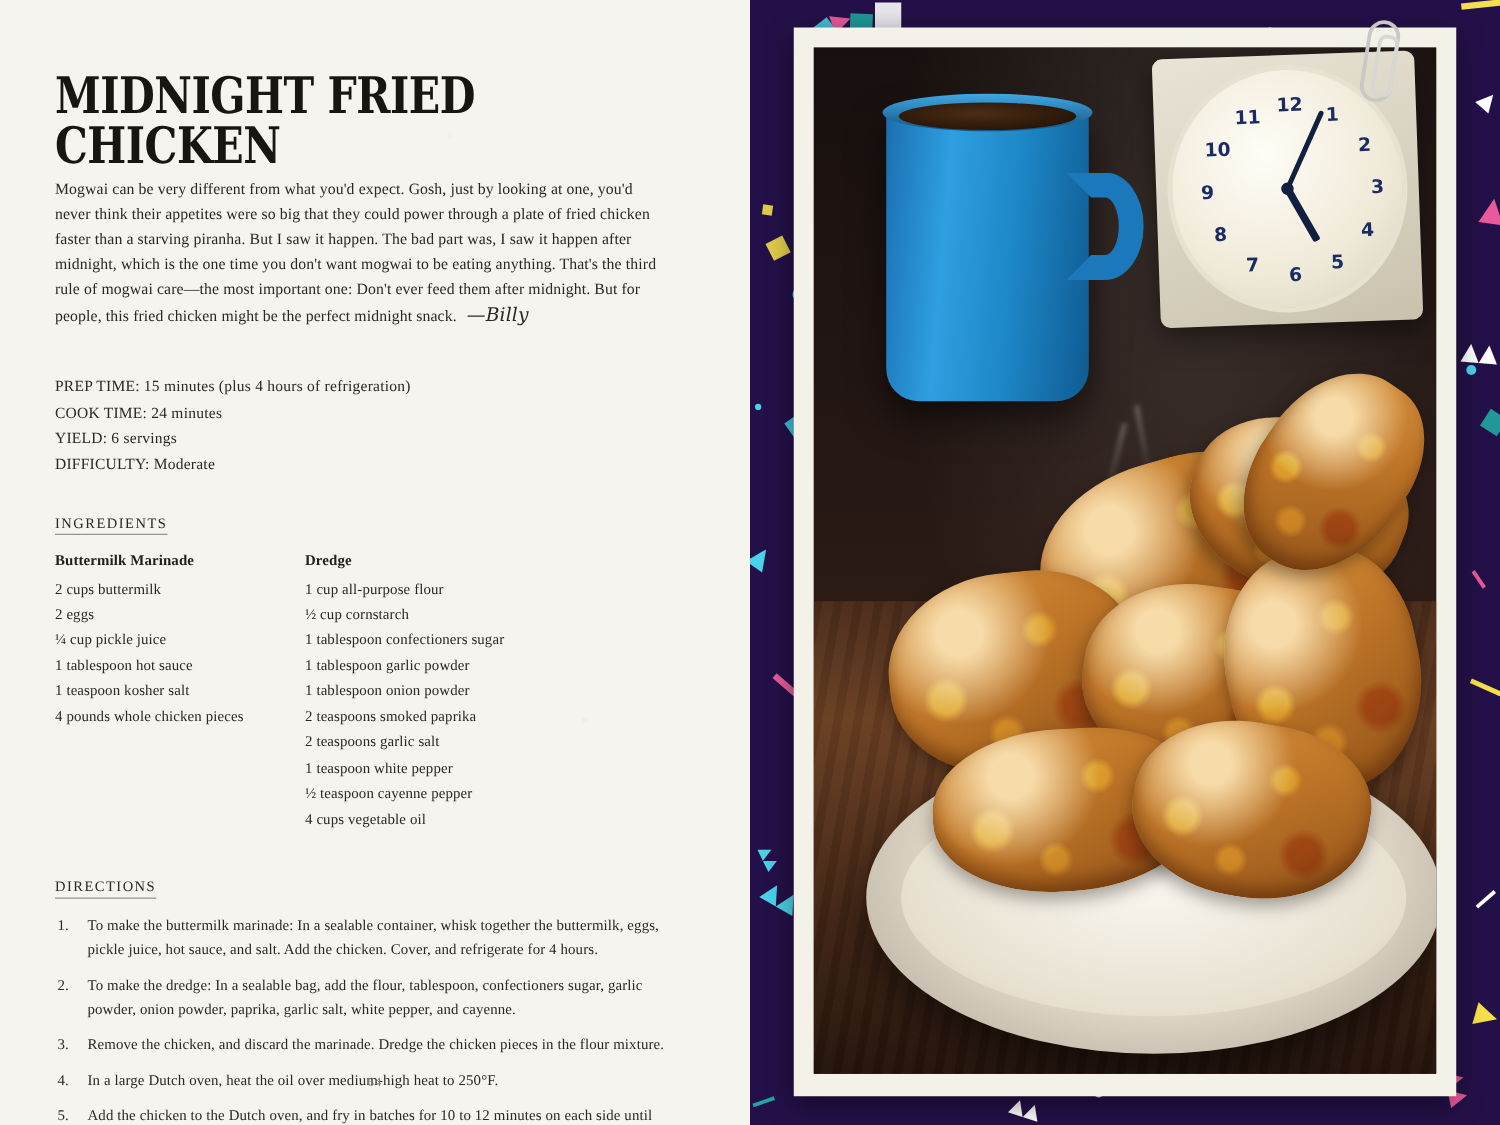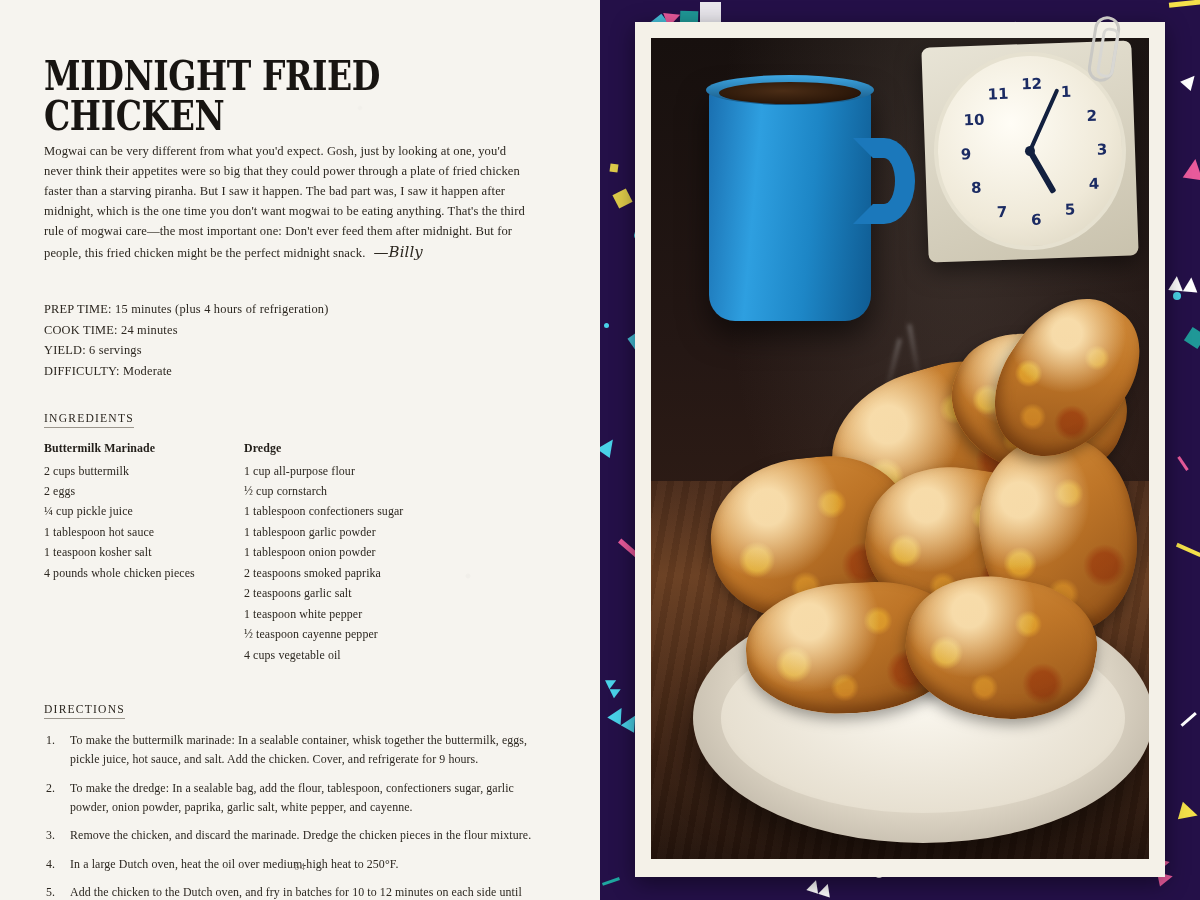--- a/index.html
+++ b/index.html
@@ -325,21 +325,21 @@
           <li>1 teaspoon white pepper</li>
           <li>½ teaspoon cayenne pepper</li>
           <li>4 cups vegetable oil</li>
         </ul>
       </div>
     </div>
 
     <div class="section-head dir-head">DIRECTIONS</div>
 
     <ol class="directions">
-      <li>To make the buttermilk marinade: In a sealable container, whisk together the buttermilk, eggs, pickle juice, hot sauce, and salt. Add the chicken. Cover, and refrigerate for 9 hours.</li>
+      <li>To make the buttermilk marinade: In a sealable container, whisk together the buttermilk, eggs, pickle juice, hot sauce, and salt. Add the chicken. Cover, and refrigerate for 4 hours.</li>
       <li>To make the dredge: In a sealable bag, add the flour, tablespoon, confectioners sugar, garlic powder, onion powder, paprika, garlic salt, white pepper, and cayenne.</li>
       <li>Remove the chicken, and discard the marinade. Dredge the chicken pieces in the flour mixture.</li>
       <li>In a large Dutch oven, heat the oil over medium-high heat to 250°F.</li>
       <li>Add the chicken to the Dutch oven, and fry in batches for 10 to 12 minutes on each side until golden brown and an internal thermometer reads 160°F. Let drain on a wire rack.</li>
     </ol>
 
     <div class="folio">64</div>
   </div>
 
   <div class="page-right">

